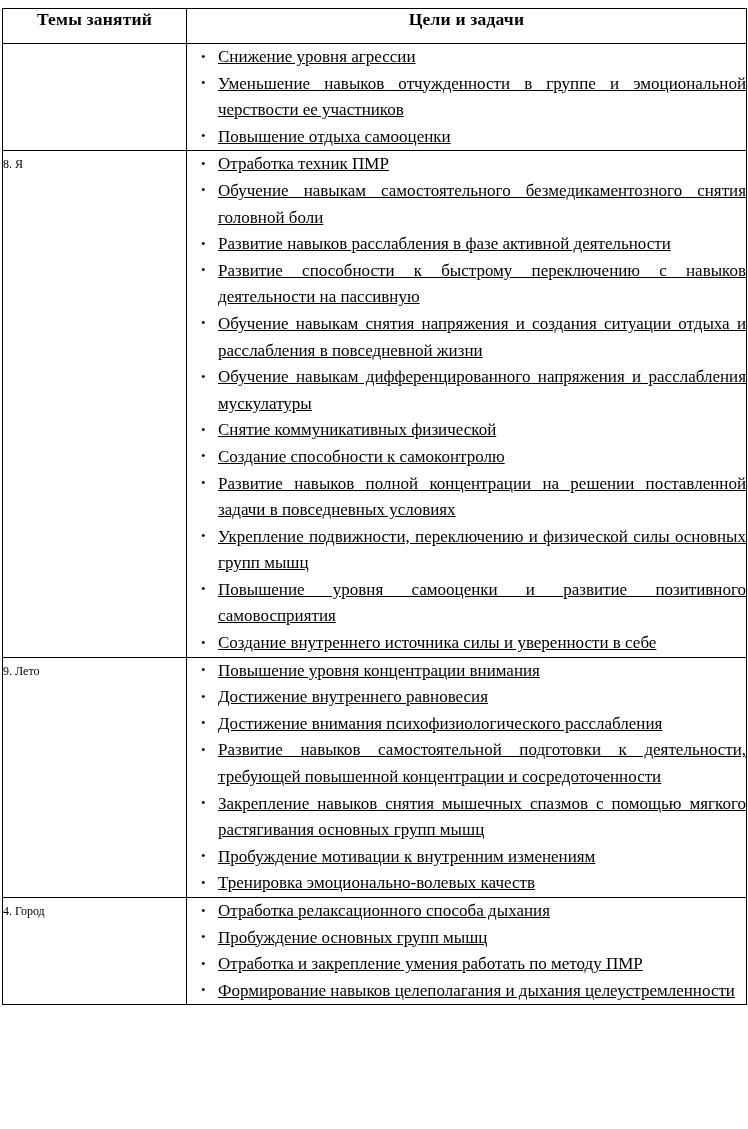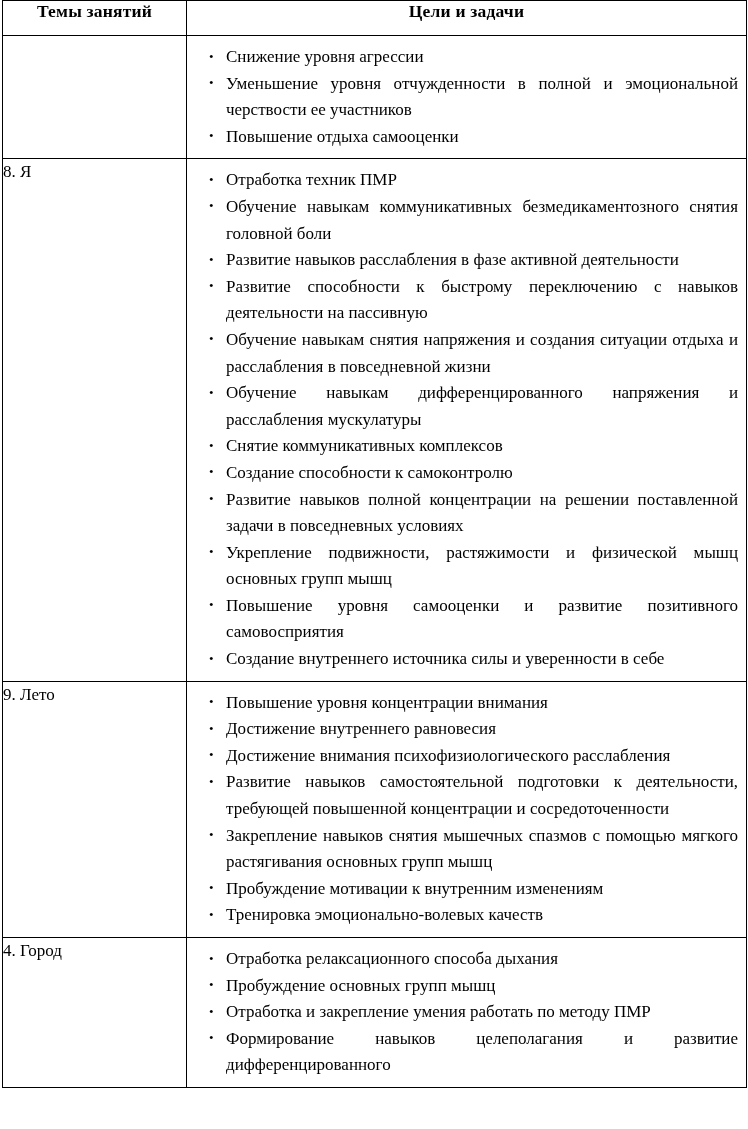--- a/index.html
+++ b/index.html
@@ -18,21 +18,21 @@
   .page {
     position: relative;
     width: 748px;
     height: 1129px;
     box-sizing: border-box;
   }
 
   table.lesson-table {
     position: absolute;
     left: 2px;
-    top: 0;
+    top: 8px;
     width: 744px;
     border-collapse: collapse;
     table-layout: fixed;
     border-radius: 23px;
   }
 
   table.lesson-table td,
   table.lesson-table th {
     border: 1.4px solid #000000;
     vertical-align: top;
@@ -49,34 +49,35 @@
     vertical-align: middle;
     font-weight: bold;
     font-size: 17.5px;
     letter-spacing: 0.2px;
     padding: 4px 6px 6px 6px;
   }
 
   
   td.topic-cell {
     padding: 9px 6px 6px 8px;
-    font-size: 17px;
+    font-size: 12px;
     line-height: 26.5px;
     white-space: nowrap;
   }
 
   
   td.goals-cell {
     padding: 7px 9px 7px 0px;
   }
 
   ul.goal-list {
     list-style: none;
-    margin: 8px;
+    margin: 0;
     padding: 0;
+    text-decoration: underline;
   }
 
   ul.goal-list > li {
     position: relative;
     padding-left: 31px;
     font-size: 17px;
     line-height: 26.6px;
     text-align: justify;
     text-justify: inter-word;
     hyphens: manual;
@@ -116,61 +117,61 @@
     <tbody id="table-body">
 
     <tr>
           <td class="topic-cell"></td>
           <td class="goals-cell">
             <ul class="goal-list">
               <li>
                 <span class="txt">Снижение уровня агрессии</span>
               </li>
               <li>
-                <span class="txt">Уменьшение уровня отчужденности в полной и эмоциональной черствости ее участников</span>
+                <span class="txt">Уменьшение навыков отчужденности в группе и эмоциональной черствости ее участников</span>
               </li>
               <li>
                 <span class="txt">Повышение отдыха самооценки</span>
               </li>
             </ul>
           </td>
         </tr>
         <tr>
           <td class="topic-cell">8. Я</td>
           <td class="goals-cell">
             <ul class="goal-list">
               <li>
                 <span class="txt">Отработка техник ПМР</span>
               </li>
               <li>
-                <span class="txt">Обучение навыкам коммуникативных безмедикаментозного снятия головной боли</span>
+                <span class="txt">Обучение навыкам самостоятельного безмедикаментозного снятия головной боли</span>
               </li>
               <li>
                 <span class="txt">Развитие навыков расслабления в фазе активной деятельности</span>
               </li>
               <li>
                 <span class="txt">Развитие способности к быстрому переключению с навыков деятельности на пассивную</span>
               </li>
               <li>
                 <span class="txt">Обучение навыкам снятия напряжения и создания ситуации отдыха и расслабления в повседневной жизни</span>
               </li>
               <li>
                 <span class="txt">Обучение навыкам дифференцированного напряжения и расслабления мускулатуры</span>
               </li>
               <li>
-                <span class="txt">Снятие коммуникативных комплексов</span>
+                <span class="txt">Снятие коммуникативных физической</span>
               </li>
               <li>
                 <span class="txt">Создание способности к самоконтролю</span>
               </li>
               <li>
                 <span class="txt">Развитие навыков полной концентрации на решении поставленной задачи в повседневных условиях</span>
               </li>
               <li>
-                <span class="txt">Укрепление подвижности, растяжимости и физической мышц основных групп мышц</span>
+                <span class="txt">Укрепление подвижности, переключению и физической силы основных групп мышц</span>
               </li>
               <li>
                 <span class="txt">Повышение уровня самооценки и развитие позитивного самовосприятия</span>
               </li>
               <li>
                 <span class="txt">Создание внутреннего источника силы и уверенности в себе</span>
               </li>
             </ul>
           </td>
         </tr>
@@ -209,21 +210,21 @@
               <li>
                 <span class="txt">Отработка релаксационного способа дыхания</span>
               </li>
               <li>
                 <span class="txt">Пробуждение основных групп мышц</span>
               </li>
               <li>
                 <span class="txt">Отработка и закрепление умения работать по методу ПМР</span>
               </li>
               <li>
-                <span class="txt">Формирование навыков целеполагания и развитие дифференцированного</span>
+                <span class="txt">Формирование навыков целеполагания и дыхания целеустремленности</span>
               </li>
             </ul>
           </td>
         </tr>
       </tbody>
   </table>
 
 </div>
 
 </body></html>

